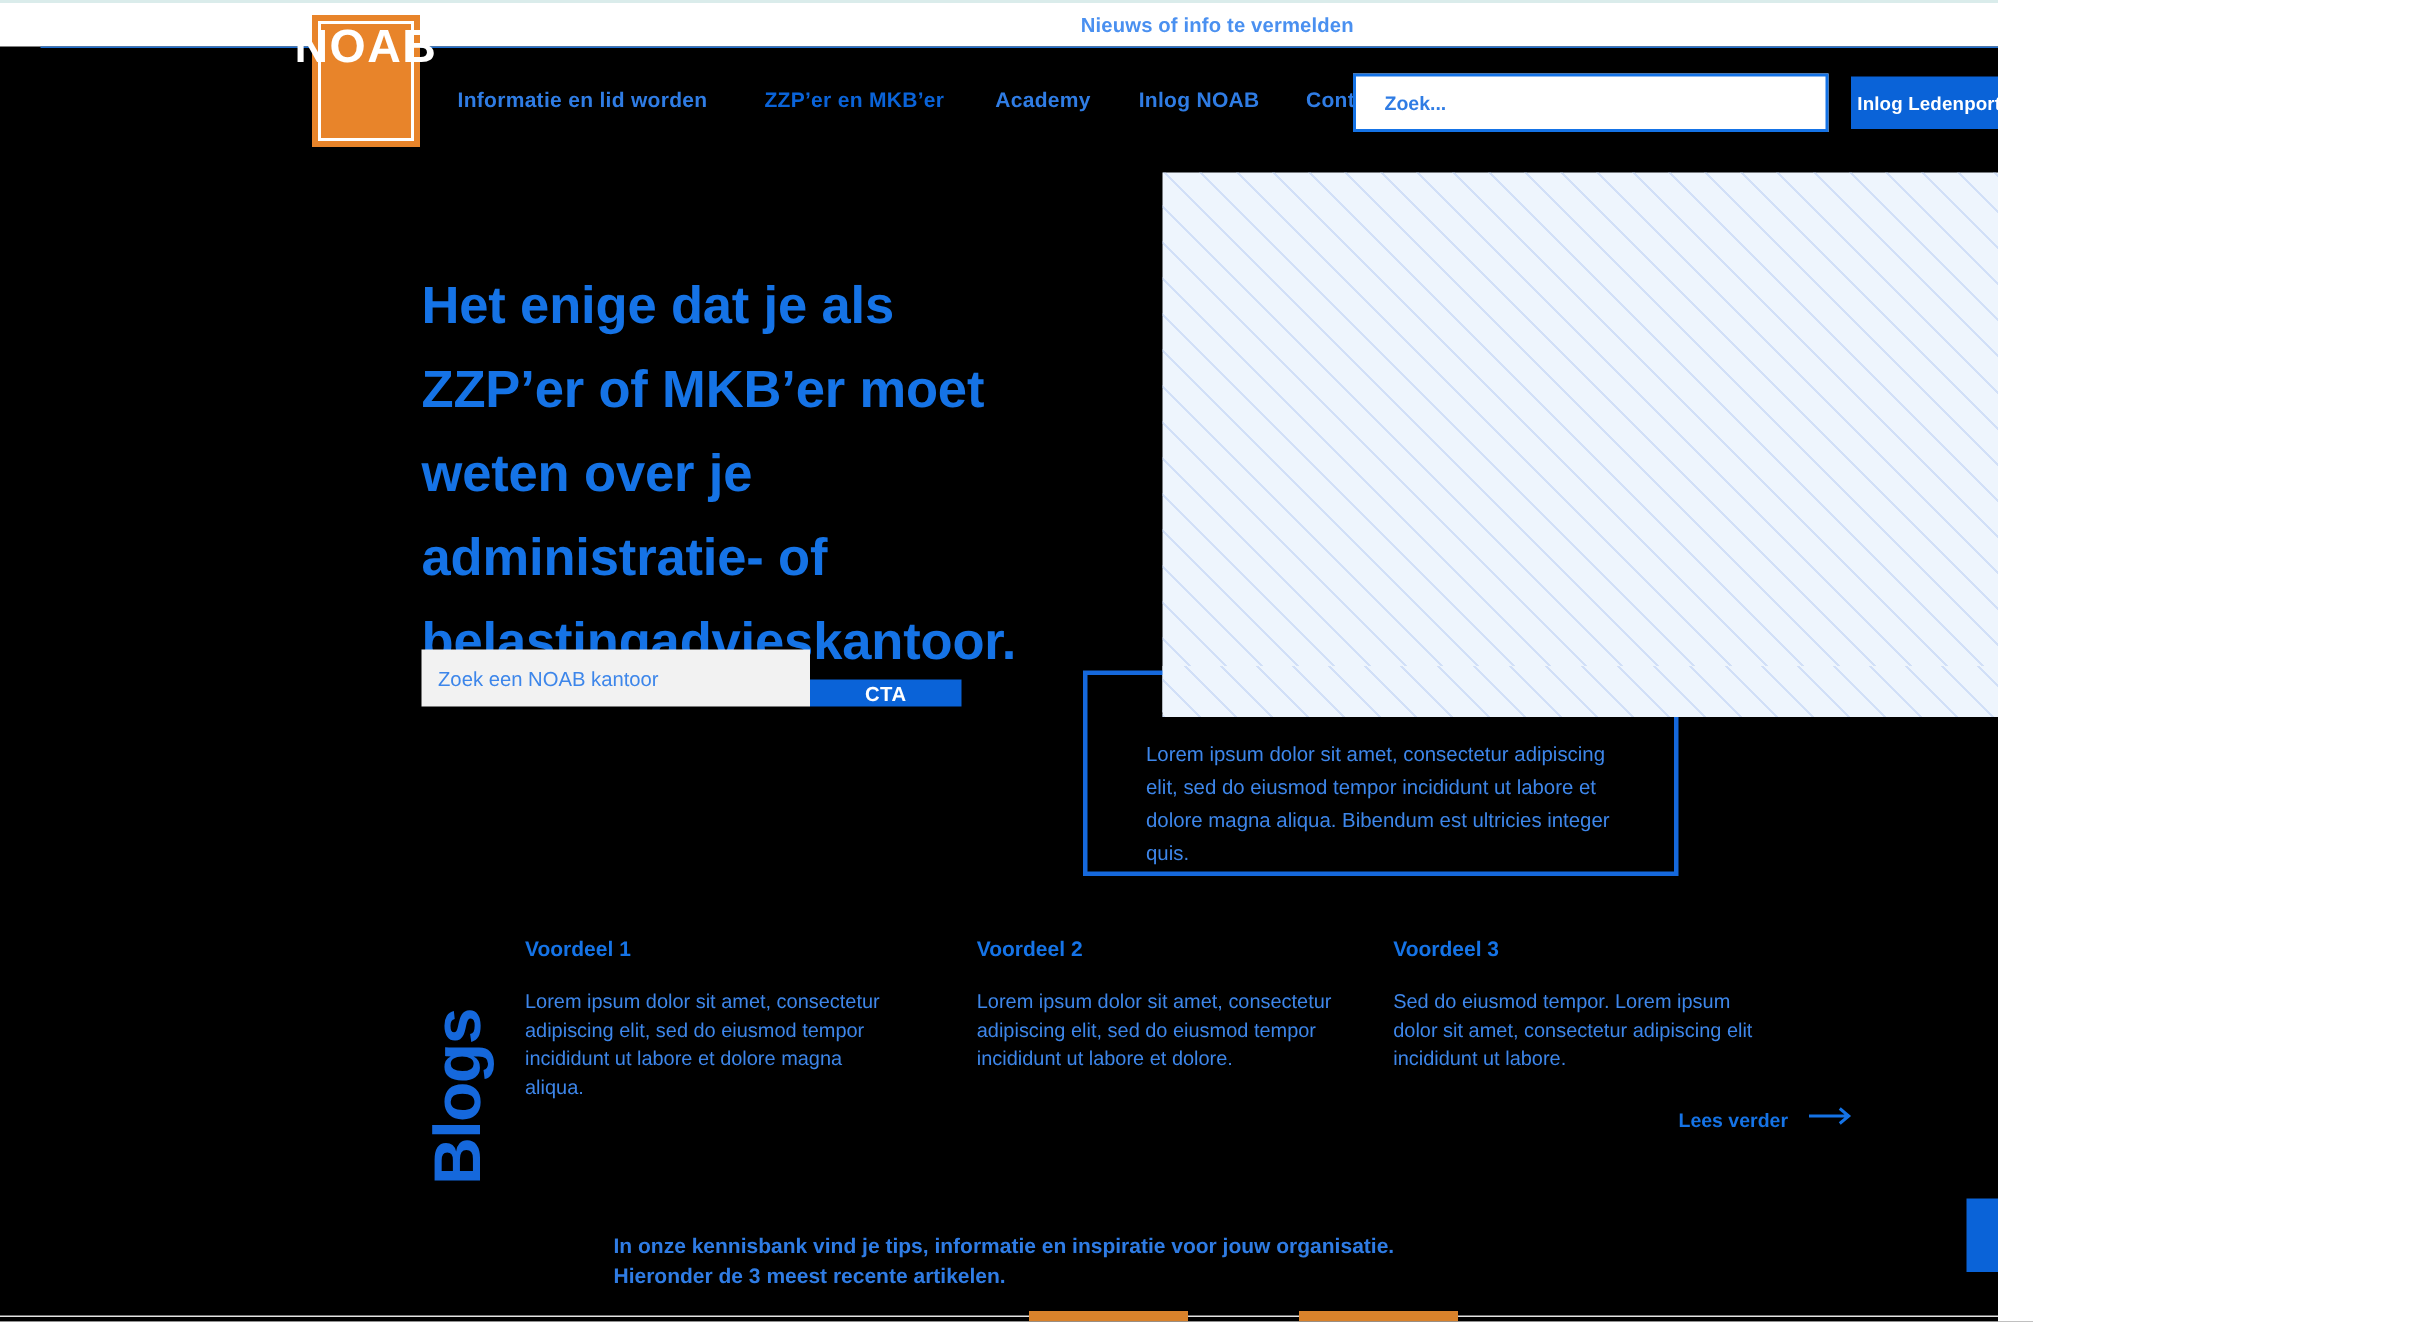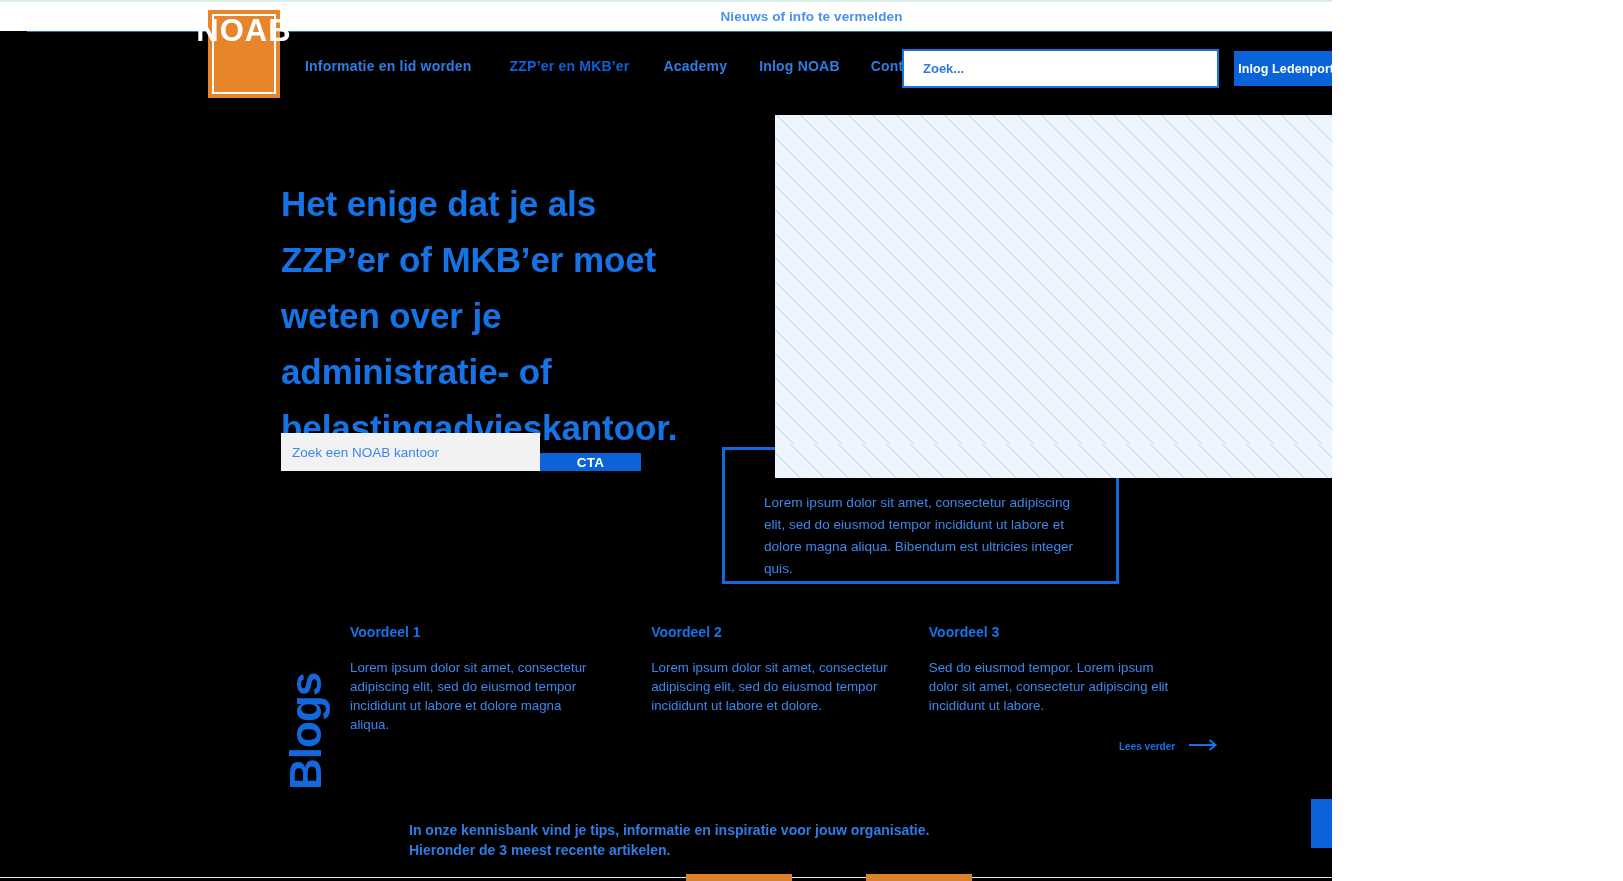--- a/index.html
+++ b/index.html
@@ -249,21 +249,21 @@
 
   .read-more {
     position: absolute;
     left: 1119px; top: 737px;
     display: flex;
     align-items: center;
     gap: 14px;
     cursor: pointer;
   }
   .read-more-label {
-    font-size: 10px;
+    font-size: 13px;
     font-weight: bold;
     font-stretch: condensed;
     color: #1573e6;
     font-family: "Liberation Sans Narrow", "Liberation Sans", sans-serif;
   }
   .read-more-arrow { display: block; }
 
   
   .blogs-vertical {
     position: absolute;

